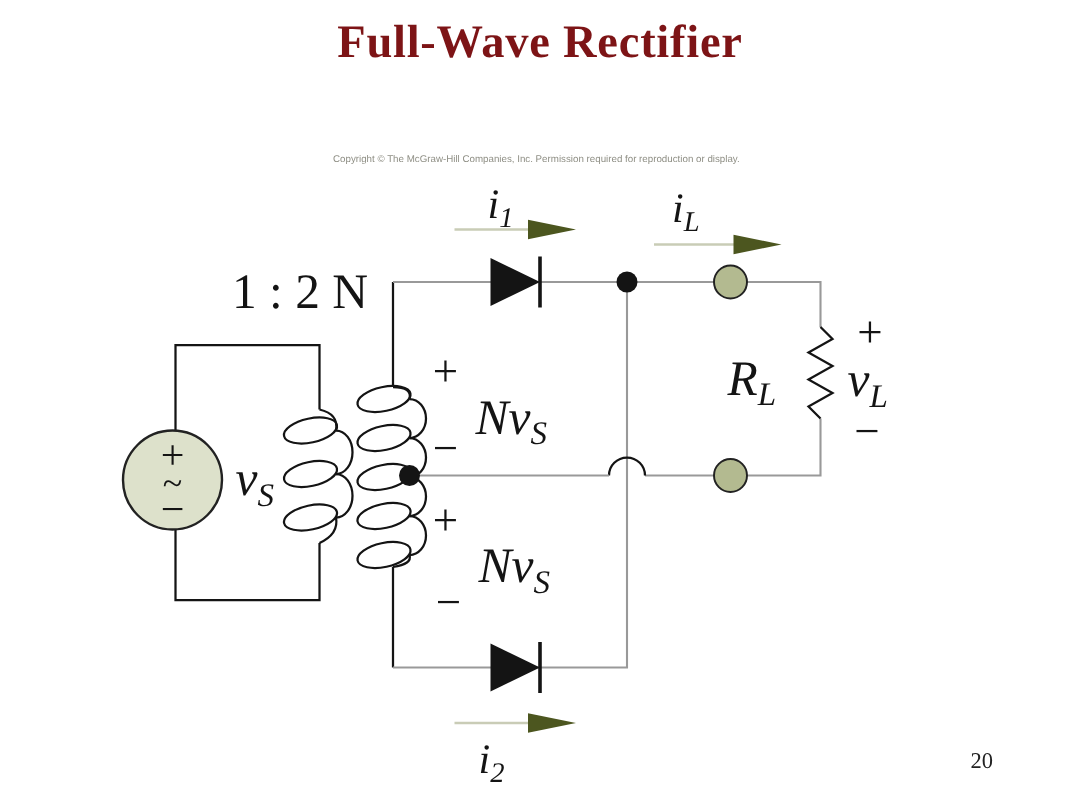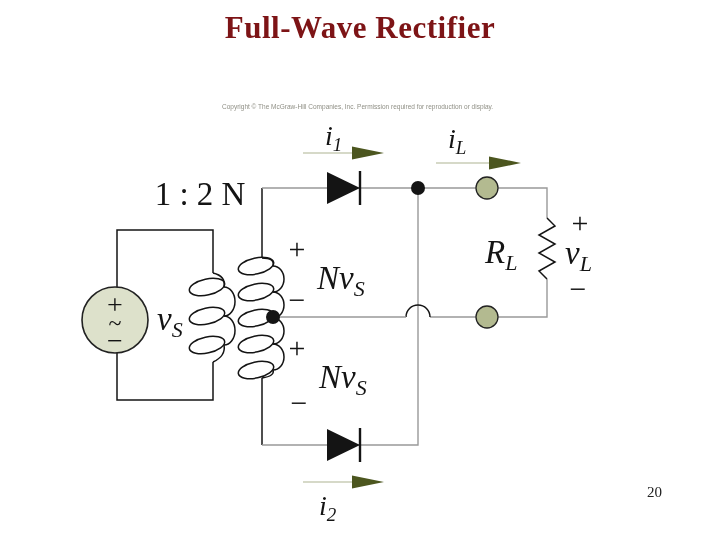--- a/index.html
+++ b/index.html
@@ -10,21 +10,21 @@
   .slide-title{
     position:absolute;top:10px;left:0;width:720px;text-align:center;
     font-size:31px;font-weight:bold;color:#7d1416;letter-spacing:.5px;
   }
   .copyright{
     position:absolute;top:103px;left:222px;width:280px;
     font-family:"Liberation Sans", sans-serif;
     font-size:6.5px;color:#8f8f85;white-space:nowrap;
   }
   .page-number{
-    position:absolute;top:484px;left:647px;
+    position:absolute;top:500px;left:647px;
     font-size:15px;color:#222222;
   }
   svg{position:absolute;top:0;left:0;}
   .wire{stroke:#999999;stroke-width:1.4;fill:none;}
   .ink{stroke:#141414;stroke-width:1.5;fill:none;}
   .ink2{stroke:#141414;stroke-width:2.4;fill:none;}
   .blk{fill:#141414;}
   .node{fill:#b3ba90;stroke:#222222;stroke-width:1.3;}
   .shaft{stroke:#c9ccb6;stroke-width:1.6;}
   .head{fill:#4c561f;}

